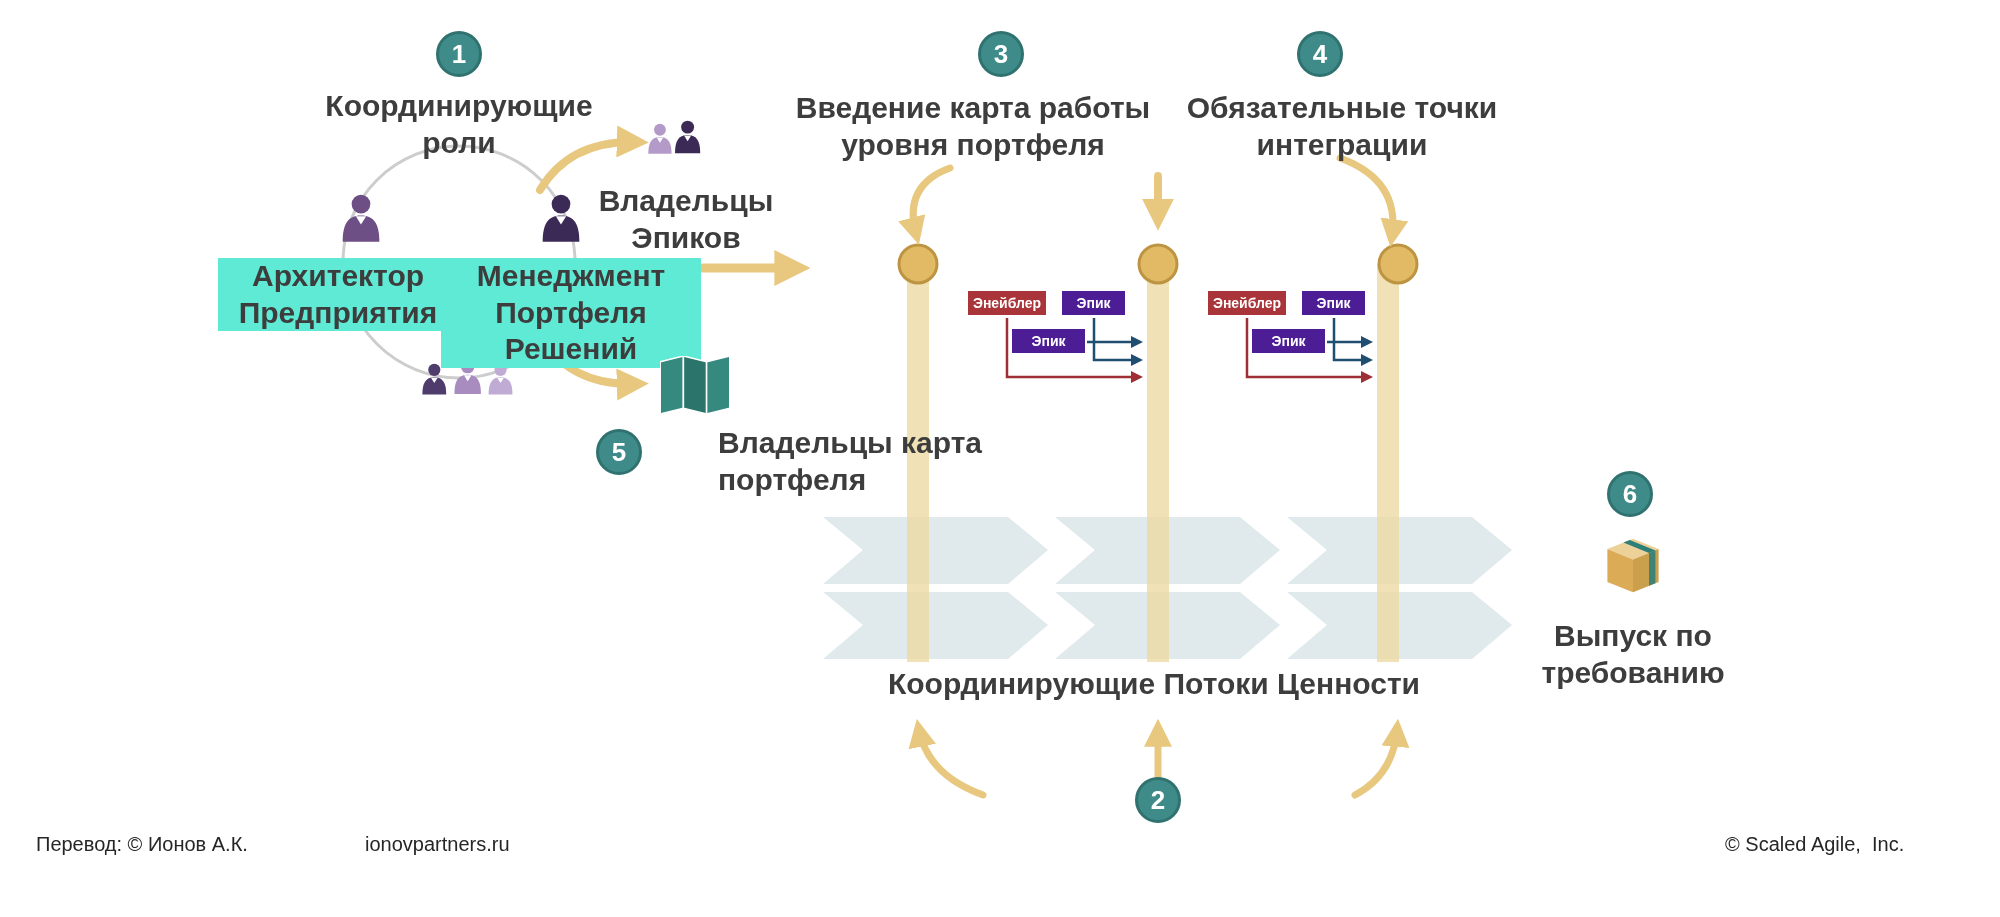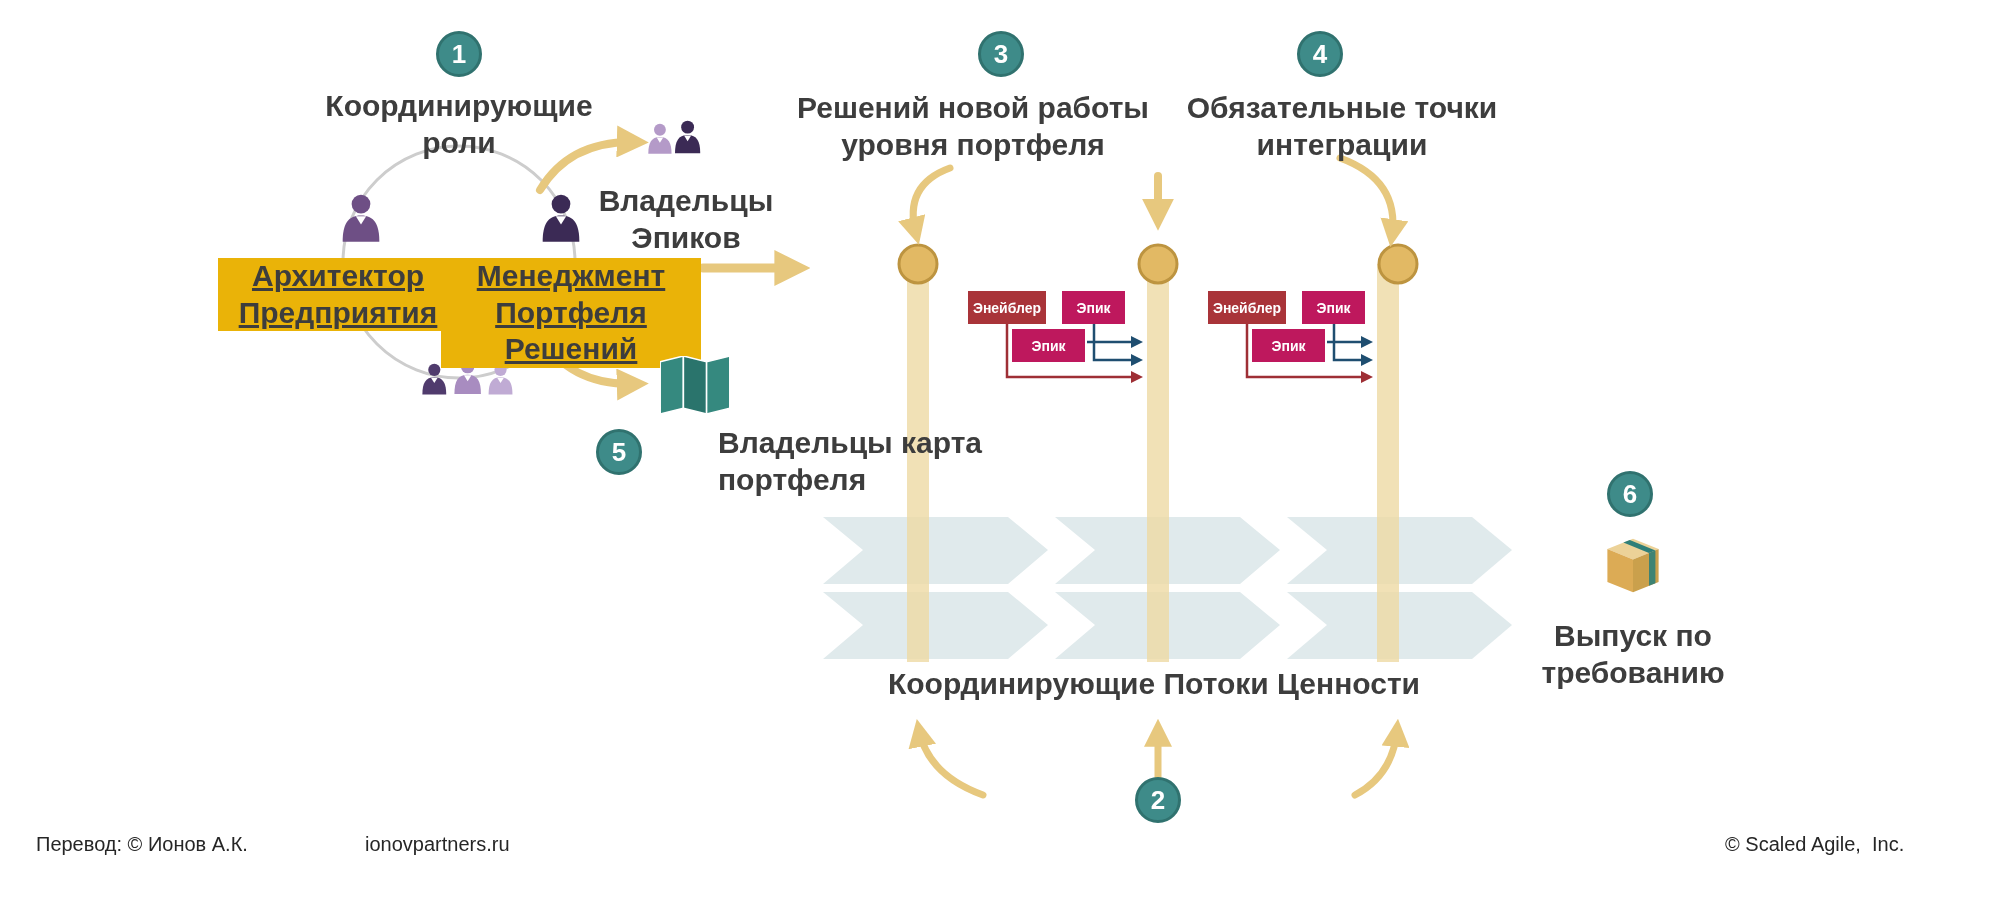--- a/index.html
+++ b/index.html
@@ -2,32 +2,32 @@
 <html><head>
 <meta charset="utf-8">
 <style>
   * { margin:0; padding:0; box-sizing:border-box; }
   html,body { background:#fff; }
   body { font-family:"Liberation Sans", sans-serif; color:#3d3d3d; }
   .canvas { position:relative; width:2000px; height:917px; background:#fff; overflow:hidden; }
   .abs { position:absolute; }
   .h { position:absolute; font-weight:bold; color:#3d3d3d; white-space:pre-line; line-height:1.22; font-size:30px; }
   .center { text-align:center; }
-  .onwhite { background:#eab308;text-decoration:underline; }
+  .onwhite { background:#5eead4; }
   .stepnum {
     position:absolute; width:46px; height:46px; border-radius:50%;
     background:#3e8b89; border:3px solid #30726f; color:#fff;
     font-weight:bold; font-size:26px; display:flex; align-items:center; justify-content:center;
   }
   .workbox {
-    position:absolute; height:33px; display:flex; align-items:center; justify-content:center;
+    position:absolute; height:24px; display:flex; align-items:center; justify-content:center;
     color:#fff; font-weight:bold; font-size:14px; white-space:nowrap;
   }
   .wb-red  { background:#a93439; }
-  .wb-blue { background:#be185d; }
+  .wb-blue { background:#4c1d95; }
   .footer { position:absolute; font-size:20px; color:#262626; white-space:pre; }
 </style>
 </head>
 <body>
 
 <div class="canvas">
 
   <svg class="abs" style="left:0;top:0" width="2000" height="917" viewBox="0 0 2000 917">
     <defs>
       <marker id="mTan" viewBox="0 0 10 10" refX="6" refY="5" markerWidth="4" markerHeight="4" orient="auto-start-reverse">
@@ -85,21 +85,21 @@
 
   <div class="stepnum" style="left:436px;top:31px">1</div>
   <div class="stepnum" style="left:978px;top:31px">3</div>
   <div class="stepnum" style="left:1297px;top:31px">4</div>
   <div class="stepnum" style="left:596px;top:429px">5</div>
   <div class="stepnum" style="left:1135px;top:777px">2</div>
   <div class="stepnum" style="left:1607px;top:471px">6</div>
 
   <div class="h center" style="left:309px;top:88px;width:300px">Координирующие
 роли</div>
-  <div class="h center" style="left:773px;top:90px;width:400px">Решений новой работы
+  <div class="h center" style="left:773px;top:90px;width:400px">Введение карта работы
 уровня портфеля</div>
   <div class="h center" style="left:1162px;top:90px;width:360px">Обязательные точки
 интеграции</div>
   <div class="h" style="left:718px;top:425px;width:280px">Владельцы карта
 портфеля</div>
   <div class="h center" style="left:1483px;top:618px;width:300px">Выпуск по
 требованию</div>
 
   <svg class="abs" style="left:339px;top:194px" width="44" height="48" viewBox="0 0 24 26">
     <circle cx="12" cy="5.4" r="5.1" fill="#6e4f85"></circle>

